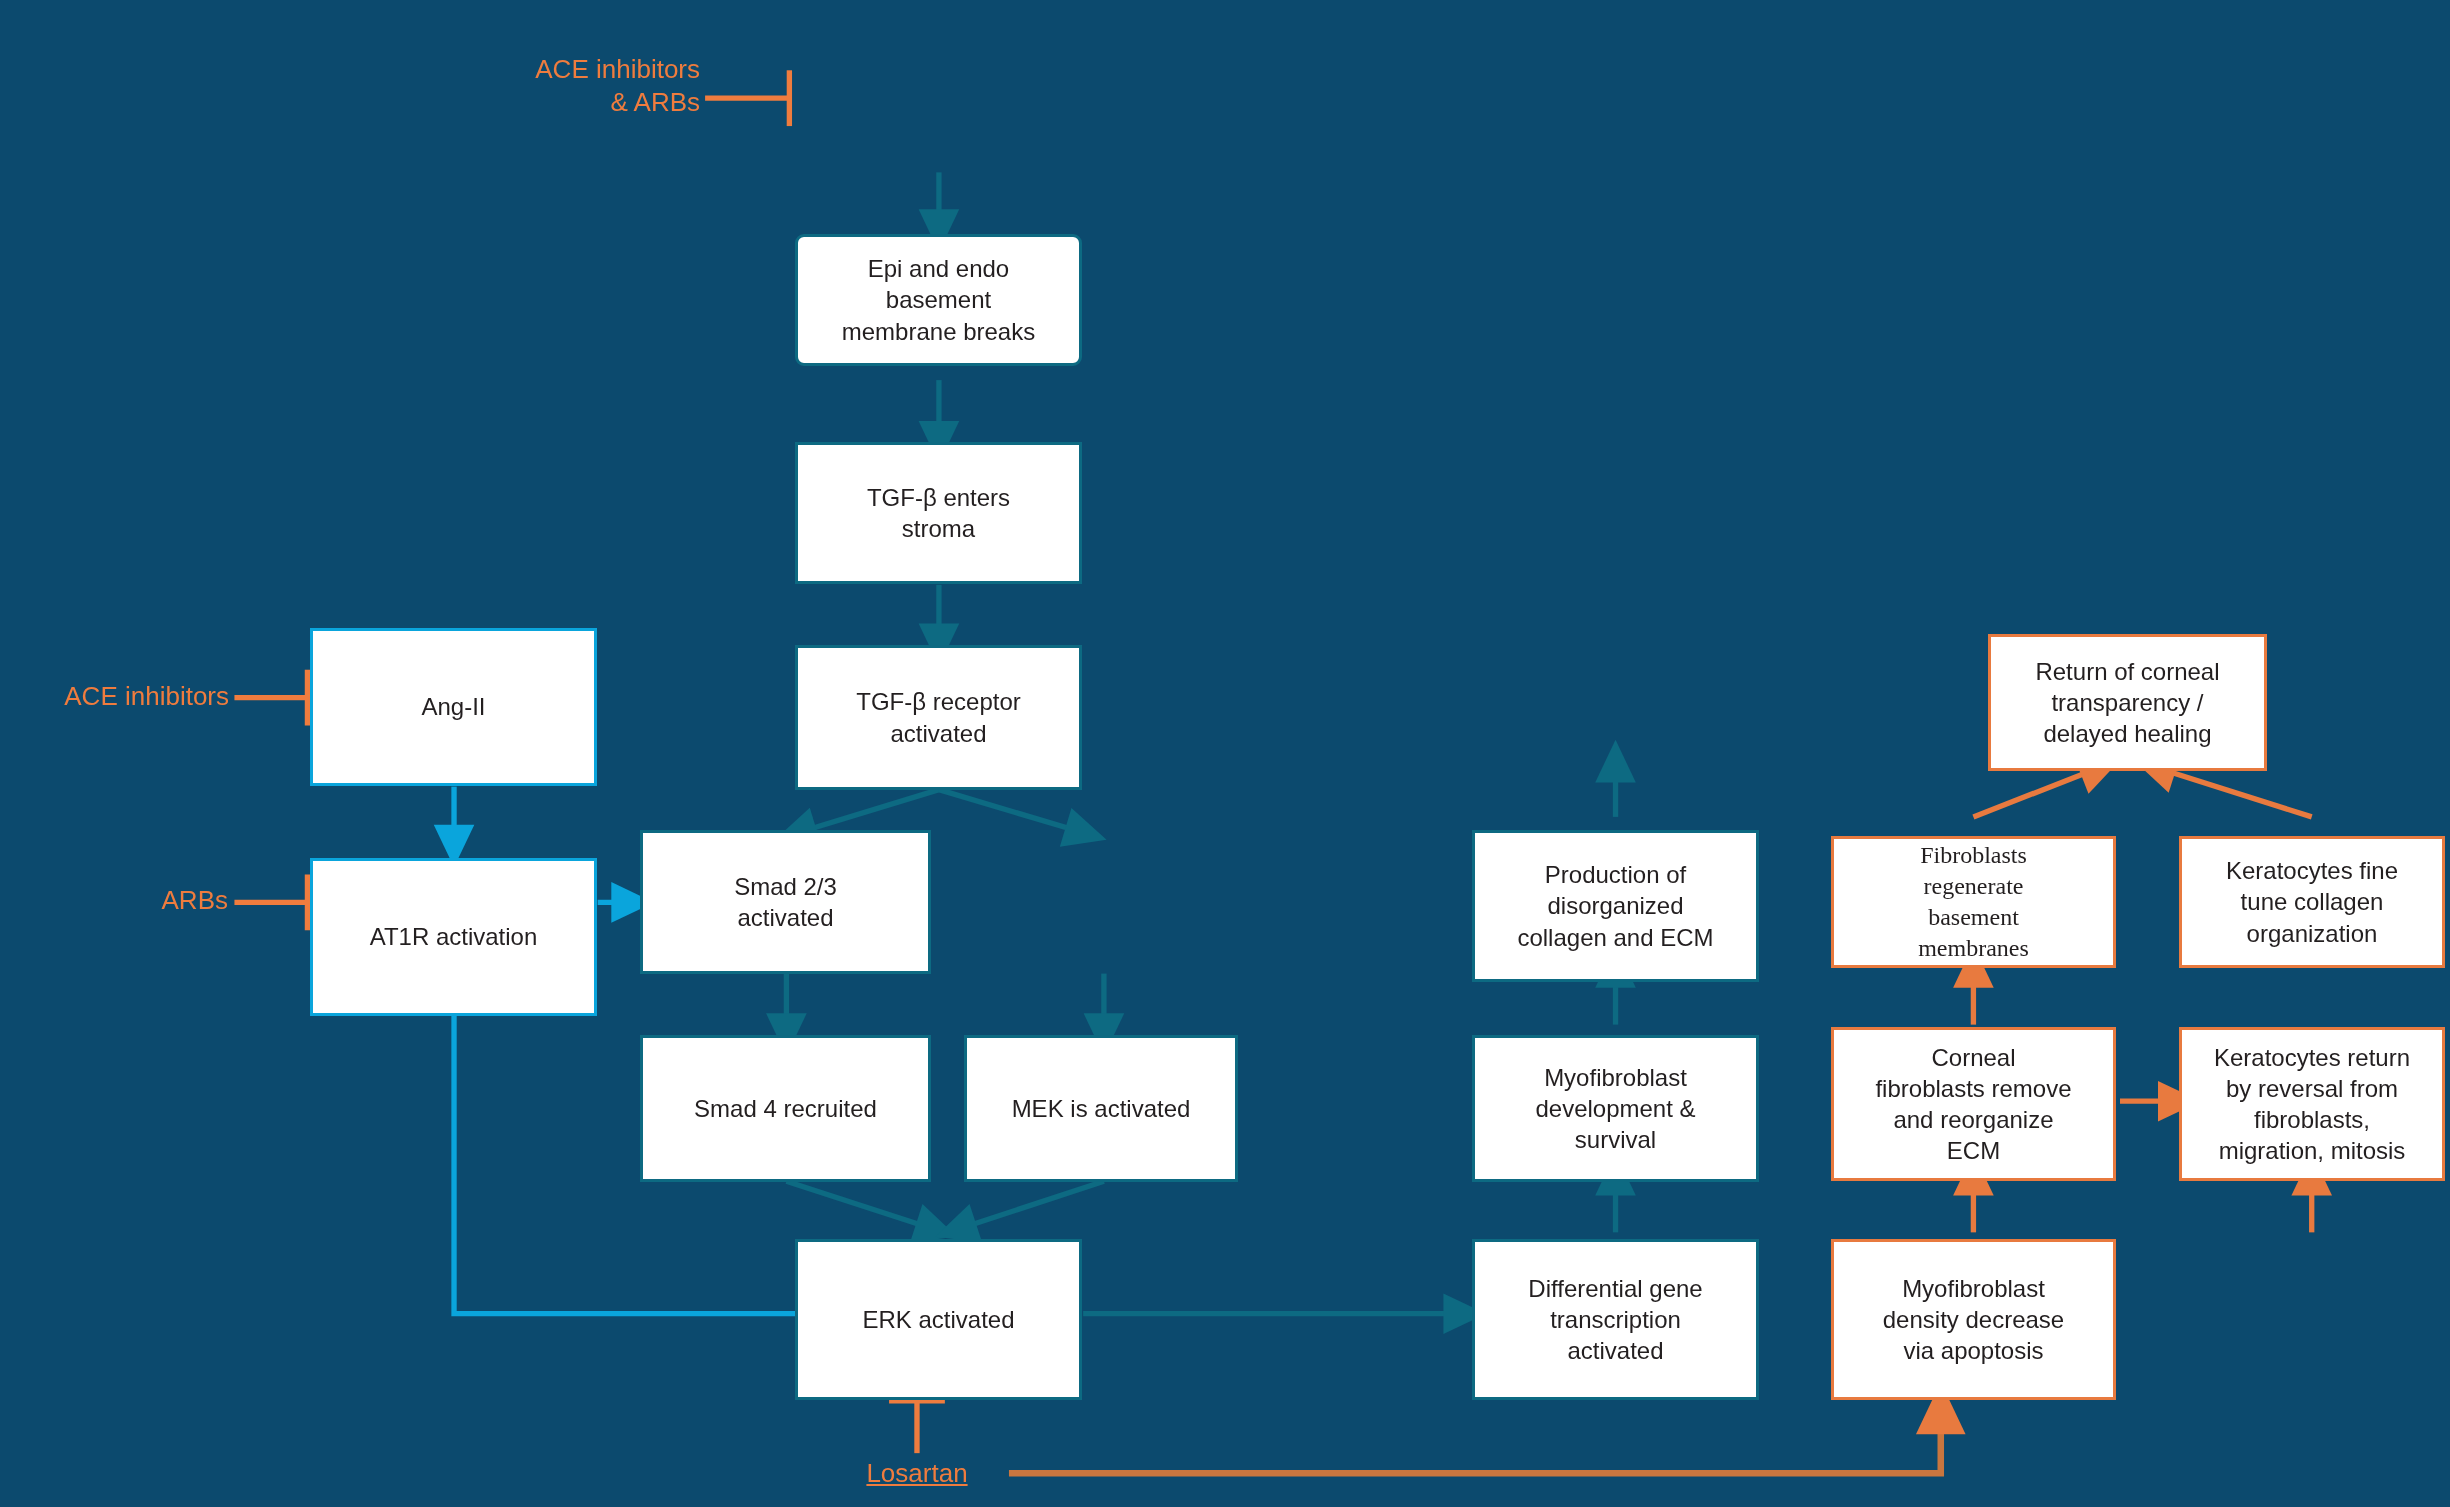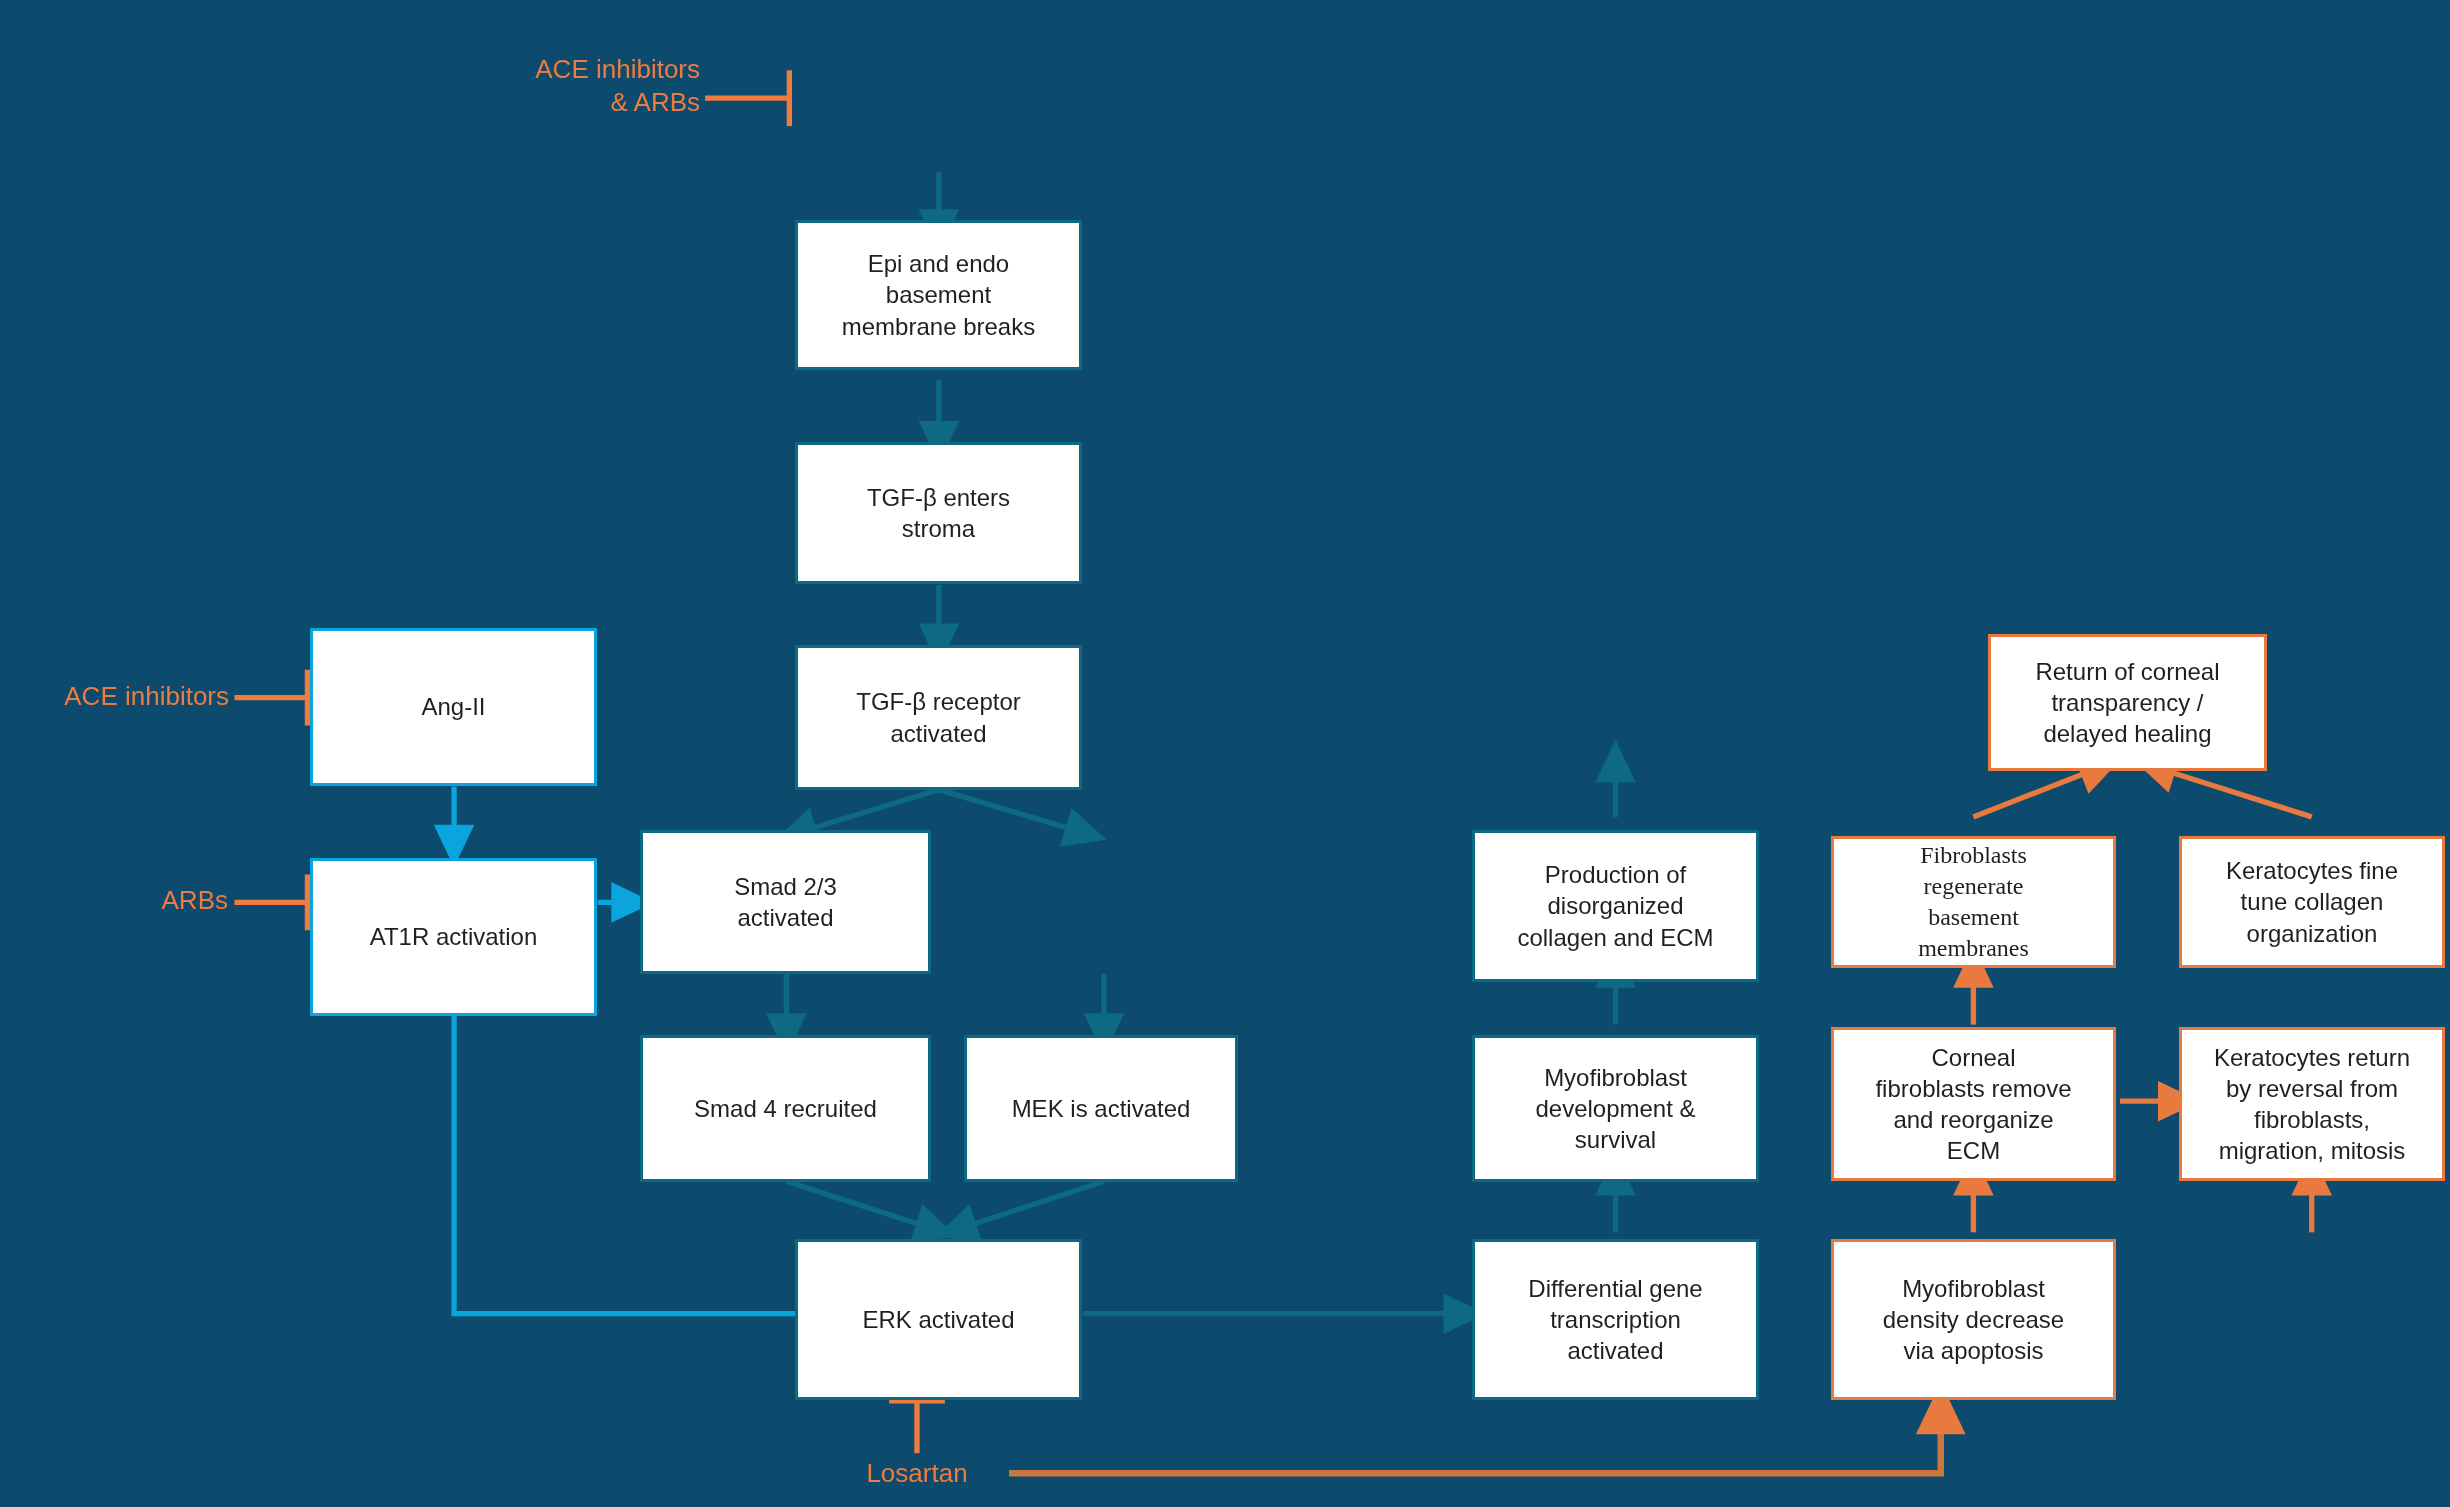--- a/index.html
+++ b/index.html
@@ -8,21 +8,21 @@
   svg#wires{position:absolute;left:0;top:0;width:2450px;height:1508px;}
   .node{position:absolute;box-sizing:border-box;display:flex;align-items:center;
         justify-content:center;text-align:center;background:#ffffff;
         color:#231f20;font-size:24px;line-height:1.30;padding:3.6px 8.3px;}
   .node.teal{border:3.6px solid #0d6a82;}
   .node.blue{border:3.6px solid #0aa5dc;}
   .node.orange{border:3.6px solid #e87a3f;}
   .drug{position:absolute;color:#ef7c3e;font-size:26px;line-height:1.28;
         white-space:pre-line;}
   .drug.r{text-align:right;}
-  .drug.c{text-align:center;}
+  .drug.c{text-align:center;text-decoration:underline;}
 </style>
 </head>
 <body>
 
 <div id="stage">
 
   <svg id="wires" viewBox="0 0 4128 2540" xmlns="http://www.w3.org/2000/svg">
     <defs>
       <marker id="aT" markerWidth="9" markerHeight="9" refX="4.4" refY="4.4" orient="auto" markerUnits="strokeWidth">
         <path d="M0.4,0.6 L8.4,4.4 L0.4,8.2 z" fill="#0d6a82"></path>
@@ -80,21 +80,21 @@
       <path d="M1545,2360 L1545,2448"></path>
       <path d="M1498,2360 L1592,2360"></path>
     </g>
   </svg>
 
   <div class="drug r" style="left:421px;top:53px;width:279px;">ACE inhibitors<br>&amp; ARBs</div>
   <div class="drug r" style="left:6px;top:680px;width:223px;">ACE inhibitors</div>
   <div class="drug r" style="left:71px;top:884px;width:157px;">ARBs</div>
   <div class="drug c" style="left:822px;top:1457px;width:190px;">Losartan</div>
 
-  <div class="node teal" style="left:795px;top:220px;width:287px;height:150px;">Epi and endo<br>basement<br>membrane breaks</div>
+  <div class="node teal" style="left:795px;top:234px;width:287px;height:132px;border-radius:9px;">Epi and endo<br>basement<br>membrane breaks</div>
   <div class="node teal" style="left:795px;top:442px;width:287px;height:142px;">TGF-β enters<br>stroma</div>
   <div class="node teal" style="left:795px;top:645px;width:287px;height:145px;">TGF-β receptor<br>activated</div>
 
   <div class="node blue" style="left:310px;top:628px;width:287px;height:158px;">Ang-II</div>
   <div class="node blue" style="left:310px;top:858px;width:287px;height:158px;">AT1R activation</div>
 
   <div class="node teal" style="left:640px;top:830px;width:291px;height:144px;">Smad 2/3<br>activated</div>
   <div class="node teal" style="left:640px;top:1035px;width:291px;height:147px;">Smad 4 recruited</div>
   <div class="node teal" style="left:964px;top:1035px;width:274px;height:147px;">MEK is activated</div>
 

